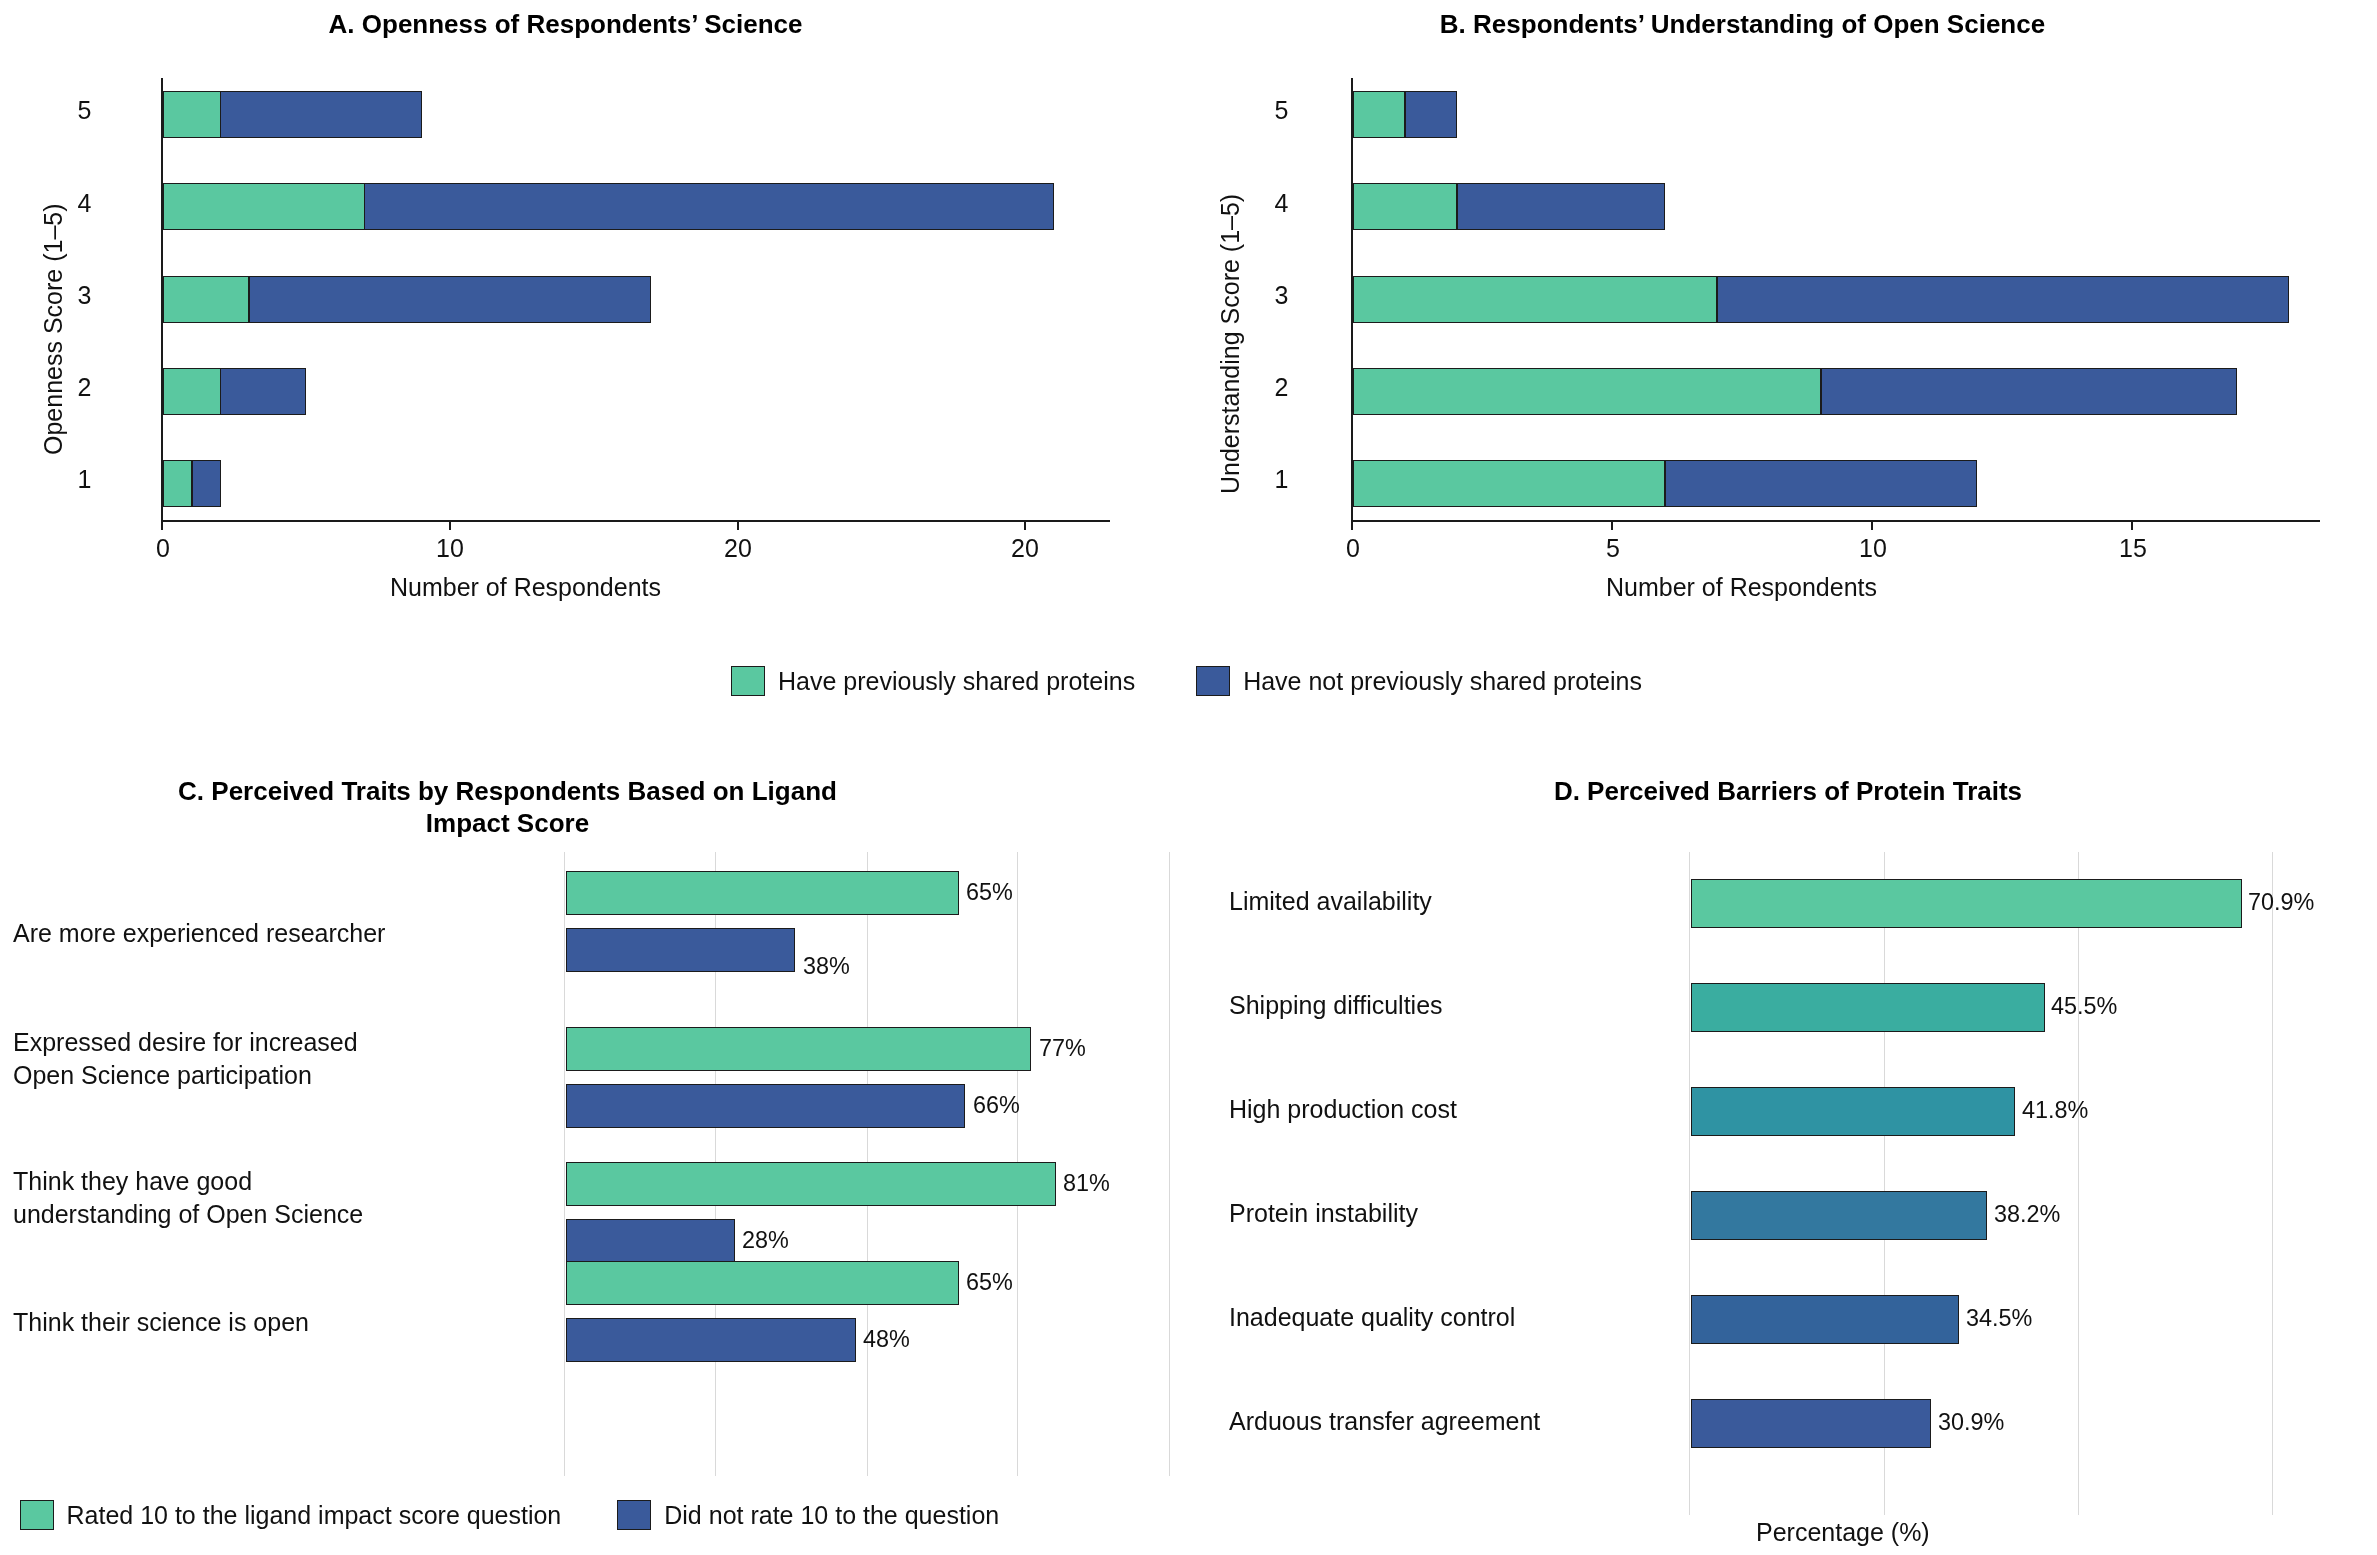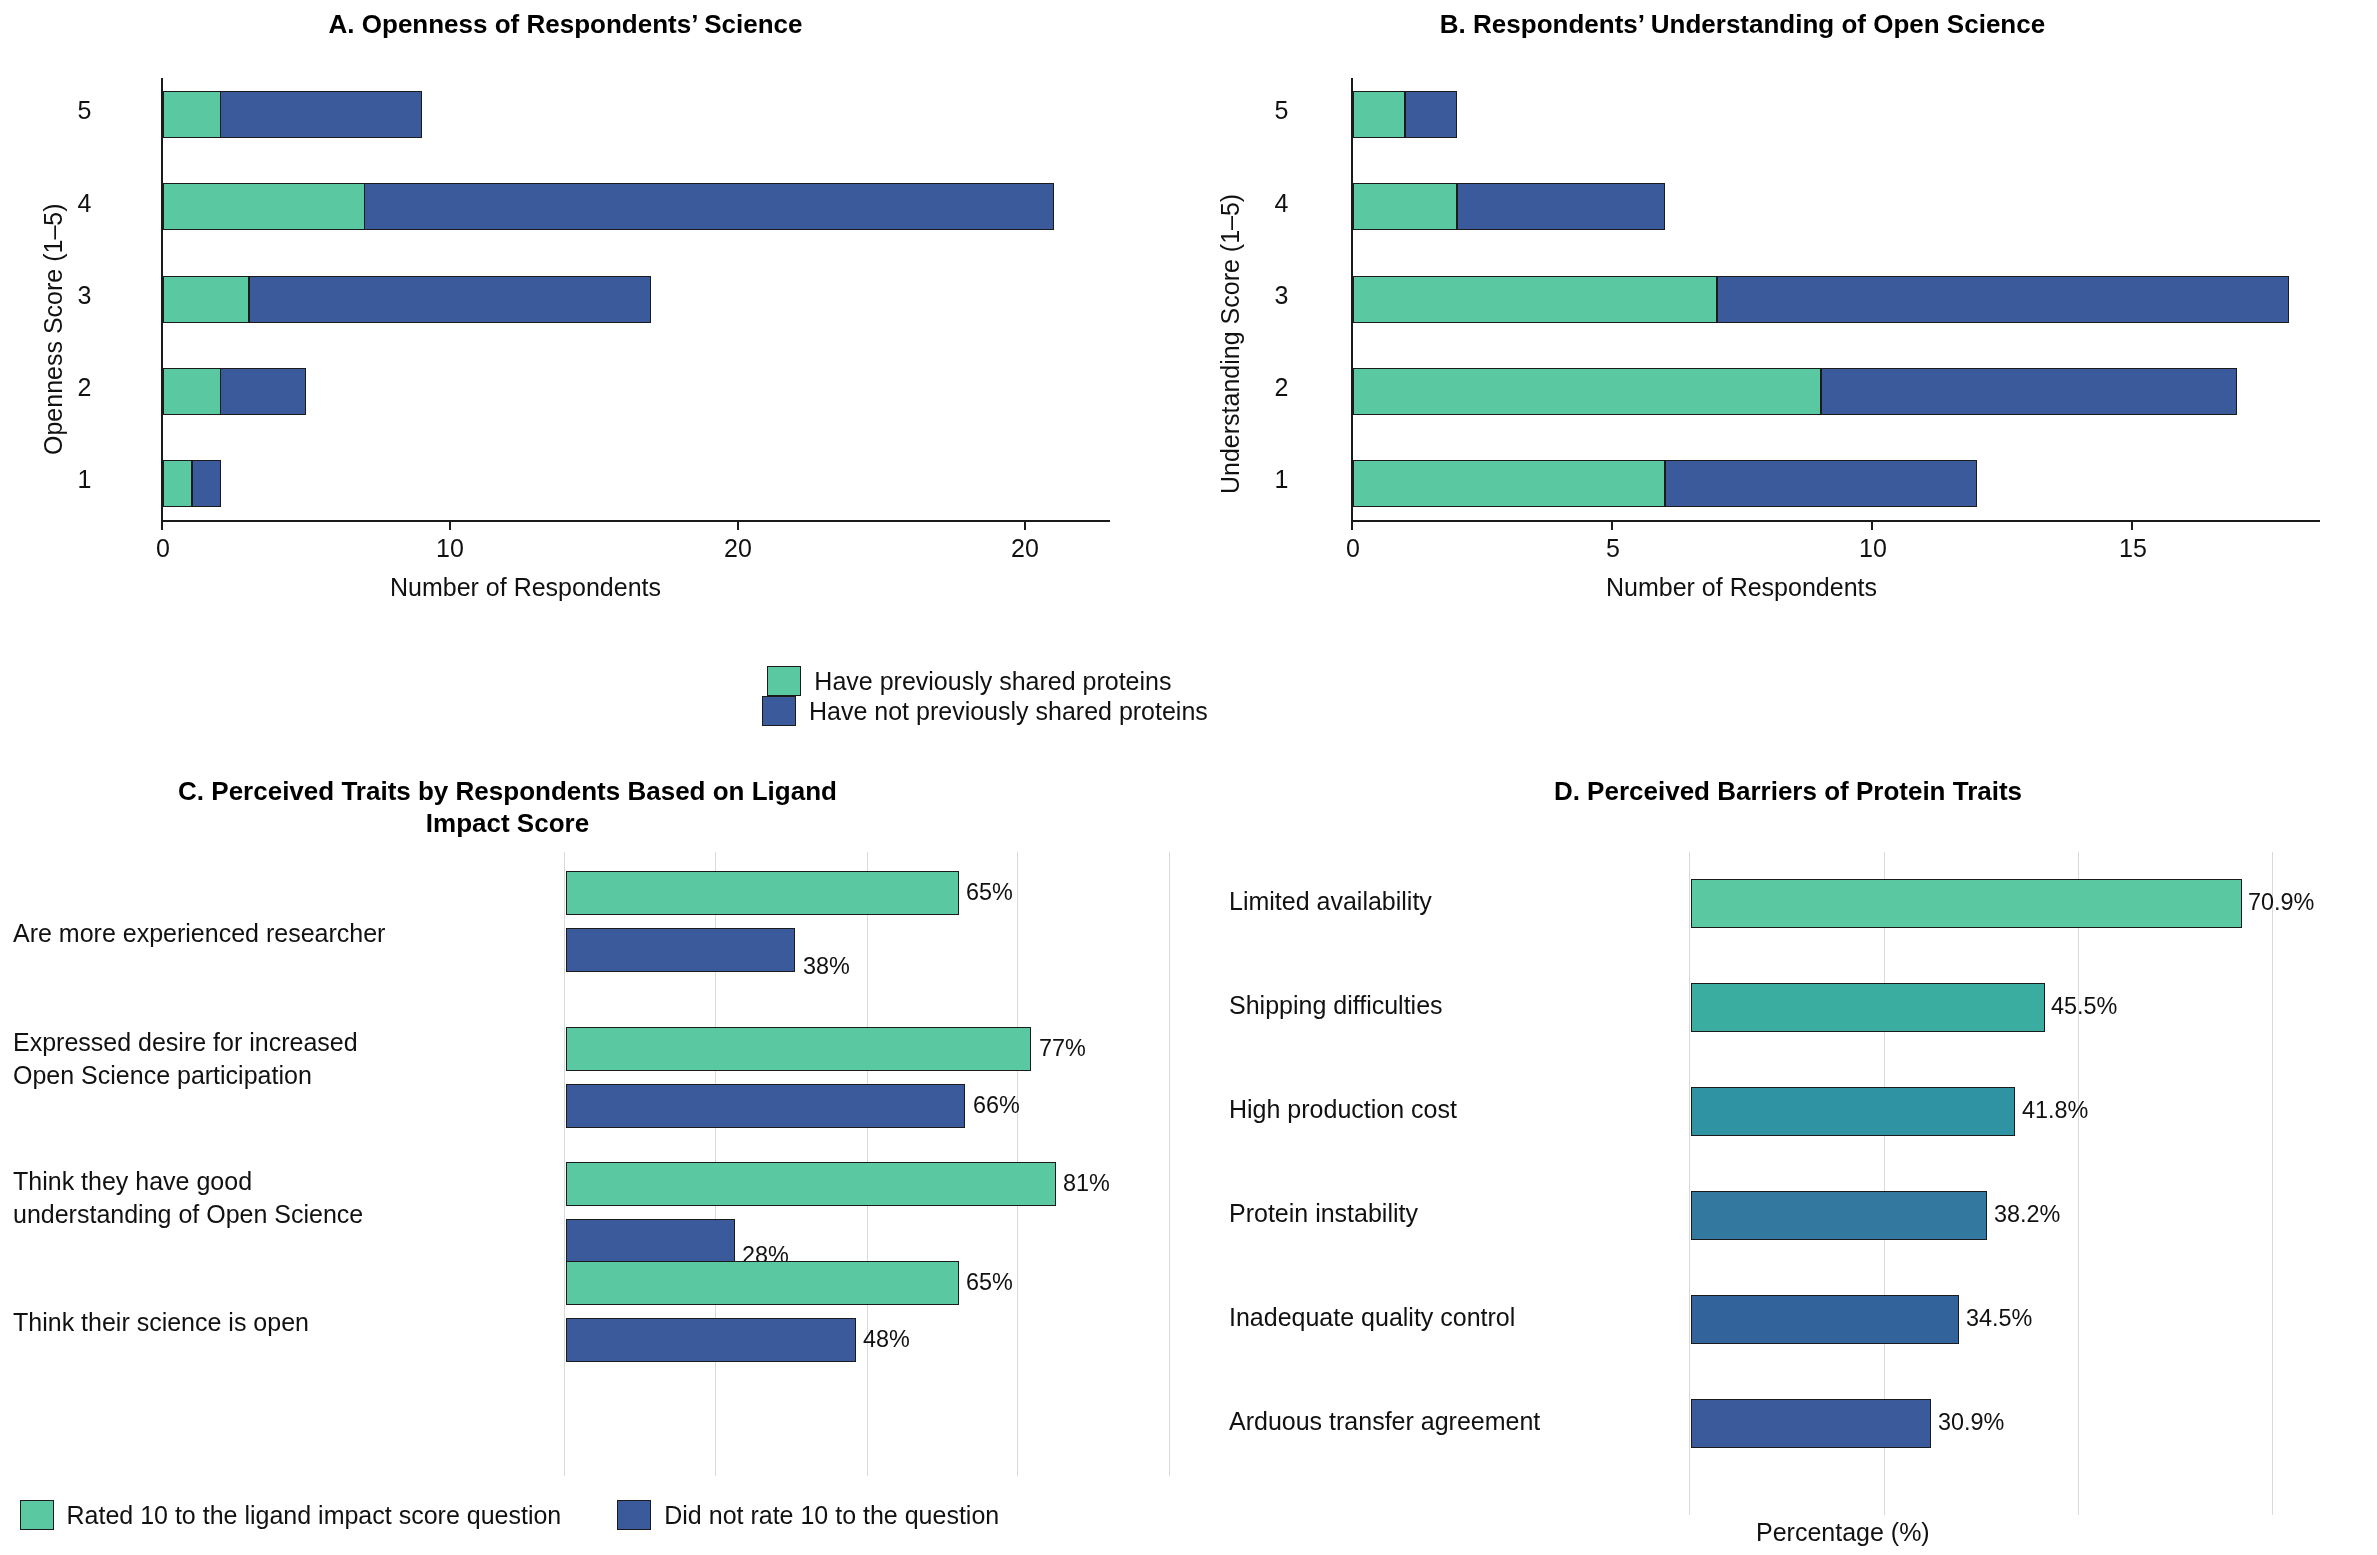--- a/index.html
+++ b/index.html
@@ -178,21 +178,21 @@
   <div class="bar" style="left:163px; top:276px; width:364px; height:47px; background:#5ac8a0;"></div>
   <div class="bar" style="left:527px; top:276px; width:572px; height:47px; background:#3a5a9b;"></div>
 
   <div class="bar" style="left:163px; top:368px; width:468px; height:47px; background:#5ac8a0;"></div>
   <div class="bar" style="left:631px; top:368px; width:416px; height:47px; background:#3a5a9b;"></div>
 
   <div class="bar" style="left:163px; top:460px; width:312px; height:47px; background:#5ac8a0;"></div>
   <div class="bar" style="left:475px; top:460px; width:312px; height:47px; background:#3a5a9b;"></div>
 </div>
 
-<div class="legend" style="left:731px; top:666px;flex-direction:column;">
+<div class="legend" style="left:731px; top:666px;">
   <div class="legend-item">
     <span class="legend-swatch" style="background:#5ac8a0;"></span>
     <span class="legend-text">Have previously shared proteins</span>
   </div>
   <div class="legend-item" style="margin-left:31px;">
     <span class="legend-swatch" style="background:#3a5a9b;"></span>
     <span class="legend-text">Have not previously shared proteins</span>
   </div>
 </div>
 
@@ -214,21 +214,21 @@
   <div class="cat-label" style="left:13px; top:259px; width:533px; line-height:1.3;">Expressed desire for increased<br>Open Science participation</div>
   <div class="bar" style="left:566px; top:260px; width:465px; height:44px; background:#5ac8a0;"></div>
   <div class="bar-val" style="left:1039px; top:268px;">77%</div>
   <div class="bar" style="left:566px; top:317px; width:399px; height:44px; background:#3a5a9b;"></div>
   <div class="bar-val" style="left:973px; top:325px;">66%</div>
 
   <div class="cat-label" style="left:13px; top:398px; width:533px; line-height:1.3;">Think they have good<br>understanding of Open Science</div>
   <div class="bar" style="left:566px; top:395px; width:490px; height:44px; background:#5ac8a0;"></div>
   <div class="bar-val" style="left:1063px; top:403px;">81%</div>
   <div class="bar" style="left:566px; top:452px; width:169px; height:44px; background:#3a5a9b;"></div>
-  <div class="bar-val" style="left:742px; top:460px;margin-top:15px;">28%</div>
+  <div class="bar-val" style="left:742px; top:460px;">28%</div>
 
   <div class="cat-label" style="left:13px; top:540px; width:533px; line-height:1.25;">Think their science is open</div>
   <div class="bar" style="left:566px; top:494px; width:393px; height:44px; background:#5ac8a0;"></div>
   <div class="bar-val" style="left:966px; top:502px;">65%</div>
   <div class="bar" style="left:566px; top:551px; width:290px; height:44px; background:#3a5a9b;"></div>
   <div class="bar-val" style="left:863px; top:559px;">48%</div>
 
   <div class="legend" style="left:19.5px; top:733px;">
     <div class="legend-item">
       <span class="legend-swatch" style="background:#5ac8a0;"></span>

